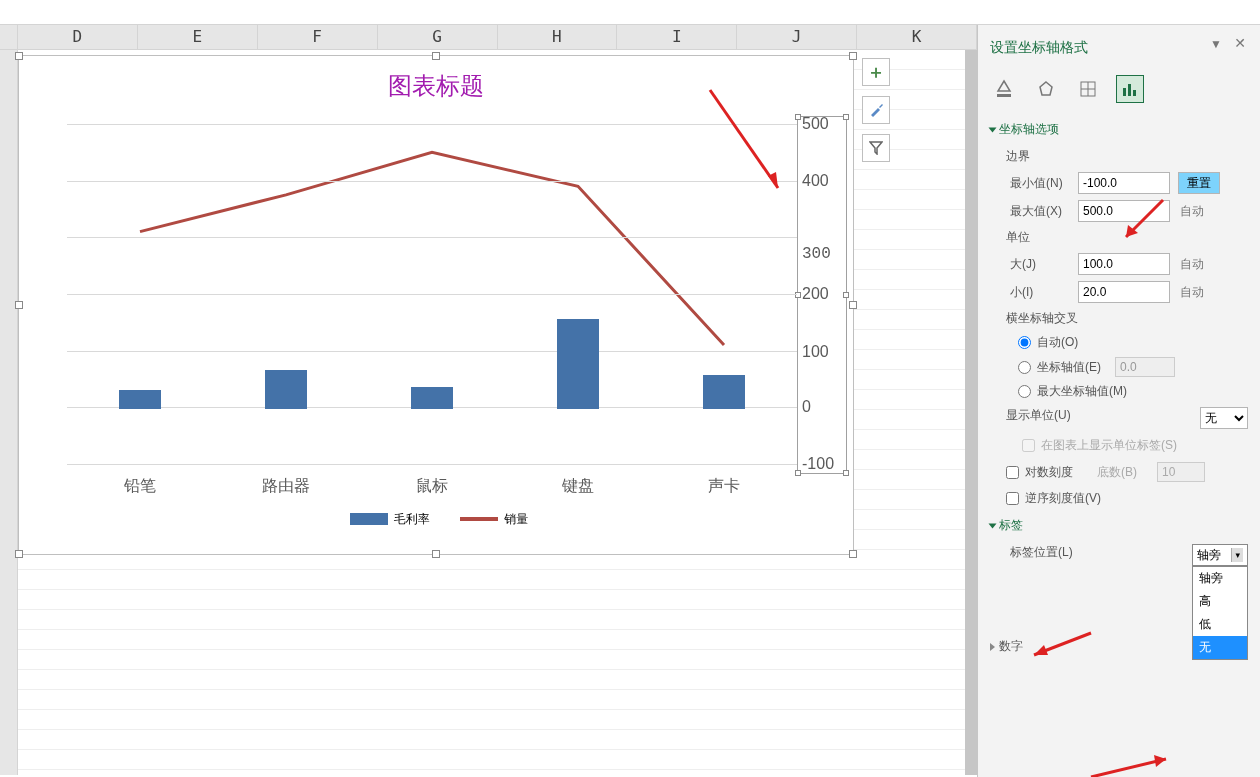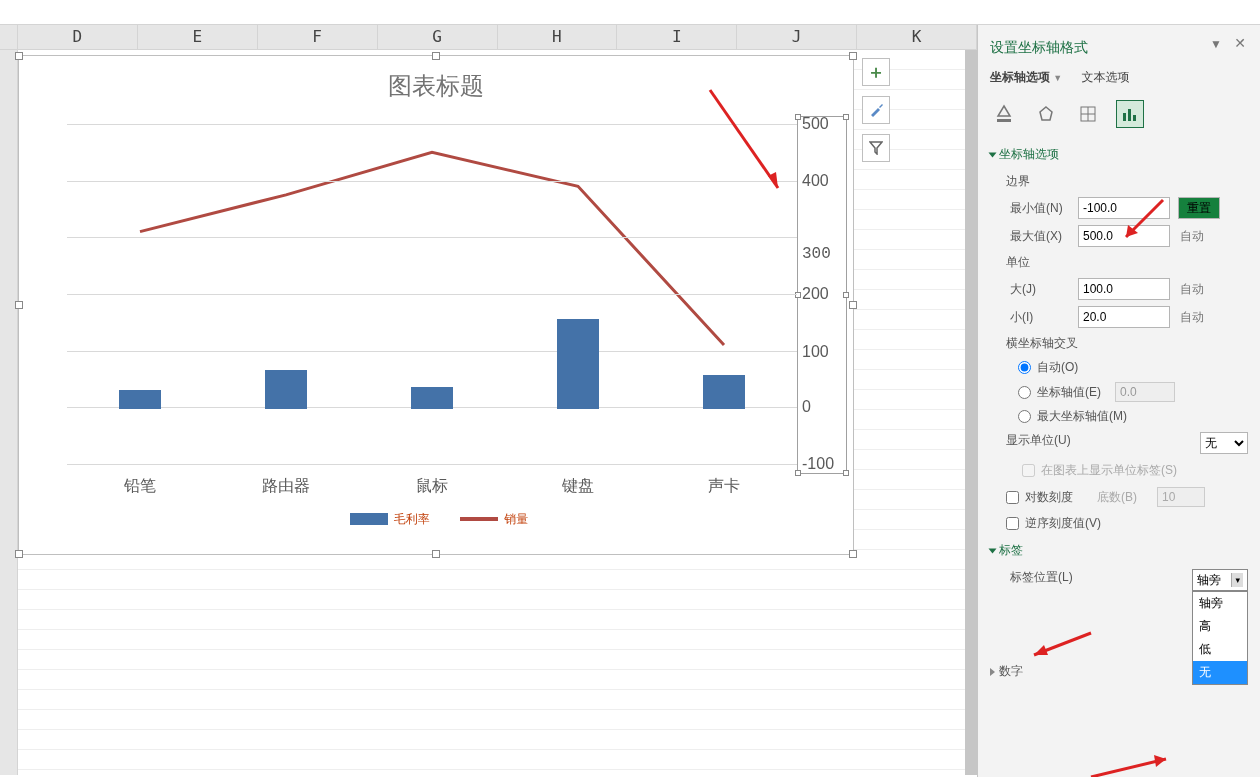--- a/index.html
+++ b/index.html
@@ -17,32 +17,32 @@
 .grid-body { position:relative; height:725px; }
 .grid-left { width:18px; background:#e6e6e6; border-right:1px solid #d4d4d4; position:absolute; left:0; top:0; bottom:0; }
 .grid-right { width:12px; background:#c6c6c6; position:absolute; right:0; top:0; bottom:0; }
 .rows { position:absolute; left:18px; right:12px; top:0; bottom:0; }
 .gridrow { height:20px; border-bottom:1px solid #eee; }
 
 .chart-obj { position:absolute; left:18px; top:5px; width:836px; height:500px; background:#fff; border:1px solid #bfbfbf; }
 .chart-sel-handle { width:8px; height:8px; background:#fff; border:1px solid #888; position:absolute; }
 
 .chart-inner { position:absolute; inset:8px; }
-.chart-title { text-align:center; font-size:24px; color:#737373; margin-top:6px; }
+.chart-title { text-align:center; font-size:24px; color:#a21caf; margin-top:6px; }
 
 .plot-area { position:absolute; left:40px; right:48px; top:60px; bottom:80px; }
 .ygrid { position:absolute; left:0; right:0; border-top:1px solid #d9d9d9; }
 .ylabel { position:absolute; right:-45px; font-size:16px; color:#595959; transform:translateY(-50%); text-align:left; width:40px; }
 .axis-selected { position:absolute; right:-50px; top:-8px; bottom:-8px; width:50px; border:1px solid #a0a0a0; }
 .axis-handle { width:6px; height:6px; background:#fff; border:1px solid #888; position:absolute; }
 
 .bar { position:absolute; bottom:0; width:42px; background:#4472a8; }
 .xcat { position:absolute; font-size:16px; color:#595959; text-align:center; transform:translateX(-50%); }
 
-.legend-row { position:absolute; left:0; right:0; bottom:18px; text-align:center; font-size:16px; color:#c2410c; }
+.legend-row { position:absolute; left:0; right:0; bottom:18px; text-align:center; font-size:16px; color:#000000; }
 .legend-swatch-bar { display:inline-block; width:38px; height:12px; background:#4472a8; vertical-align:middle; margin:0 6px; }
 .legend-swatch-line { display:inline-block; width:38px; height:4px; background:#b04a42; vertical-align:middle; margin:0 6px 0 26px; }
 
 .side-buttons { position:absolute; left:862px; top:8px; width:28px; }
 .side-btn { width:28px; height:28px; background:#fff; border:1px solid #bfbfbf; margin-bottom:10px; display:flex; align-items:center; justify-content:center; color:#5a5a5a; cursor:pointer; }
 
 .pane { width:282px; background:#f3f3f3; padding:8px 12px; position:relative; height:100%; }
 .pane-title { color:#1e7145; font-size:14px; padding:6px 0 12px; }
 .pane-close { position:absolute; right:14px; top:10px; color:#777; cursor:pointer; font-size:14px; }
 .pane-drop { position:absolute; right:38px; top:12px; color:#777; font-size:12px; }
@@ -58,21 +58,21 @@
 .sect-head { color:#1e7145; font-size:12px; padding:6px 0; cursor:pointer; }
 .sect-head .tri { display:inline-block; width:0; height:0; border-left:5px solid #1e7145; border-top:4px solid transparent; border-bottom:4px solid transparent; margin-right:4px; vertical-align:middle; }
 .sect-head.open .tri { transform:rotate(90deg); }
 .sect-head.plain { color:#555; }
 .sect-head.plain .tri { border-left-color:#888; }
 
 .sub-label { color:#555; padding:4px 0 4px 16px; }
 .form-row { display:flex; align-items:center; padding:3px 0 3px 20px; }
 .form-row label { width:68px; color:#555; }
 .form-row input[type=text] { width:92px; height:22px; border:1px solid #b5b5b5; padding:0 4px; background:#fff; }
-.form-row .btn { margin-left:8px; height:22px; padding:0 8px; border:1px solid #b5b5b5; background:#15803d; cursor:pointer; }
+.form-row .btn { margin-left:8px; height:22px; padding:0 8px; border:1px solid #b5b5b5; background:#7dd3fc; cursor:pointer; }
 .form-row .auto { margin-left:10px; color:#777; }
 
 .radio-row { padding:3px 0 3px 28px; color:#555; display:flex; align-items:center; }
 .radio-row input { margin-right:6px; }
 .radio-row .num-input { width:60px; height:20px; border:1px solid #ccc; background:#eee; margin-left:14px; color:#999; padding:0 4px; }
 
 .disp-row { display:flex; padding:4px 0 4px 16px; }
 .disp-row label { flex:1; color:#555; }
 .sel-small { width:48px; height:22px; border:1px solid #b5b5b5; background:#fff; }
 
@@ -231,24 +231,20 @@
           <polygon points="78,108 68,96 76,92" fill="#d22"></polygon>
         </svg>
     </div>
   </div>
 
   <div class="pane">
     <div class="pane-drop">▼</div>
     <div class="pane-close">✕</div>
     <div class="pane-title">设置坐标轴格式</div>
 
-    <div class="tab-row">
-      <span class="tab-item"><b>坐标轴选项</b> <span class="tab-caret">▼</span></span>
-      <span class="tab-item">文本选项</span>
-    </div>
 
     <div class="icon-row">
       <div class="icon-btn">
           <svg width="20" height="20">
             <path d="M10 2 L16 12 L4 12 Z" fill="none" stroke="#777" stroke-width="1.5"></path>
             <rect x="3" y="15" width="14" height="3" fill="#777"></rect>
           </svg>
         </div>
       <div class="icon-btn">
           <svg width="20" height="20">

